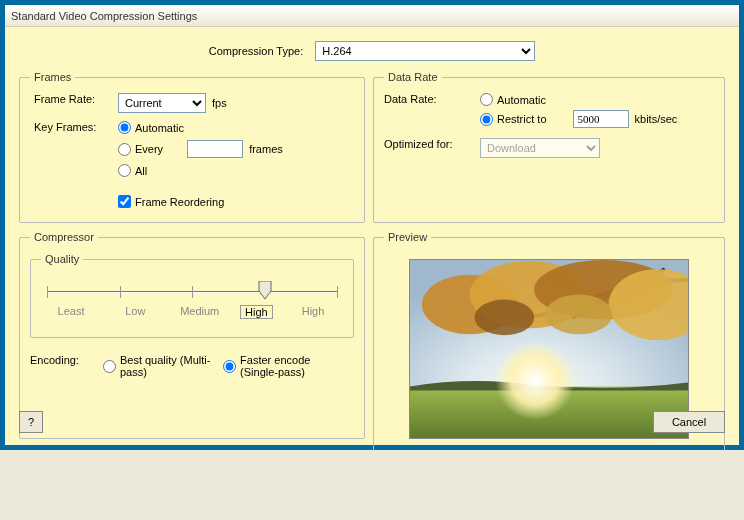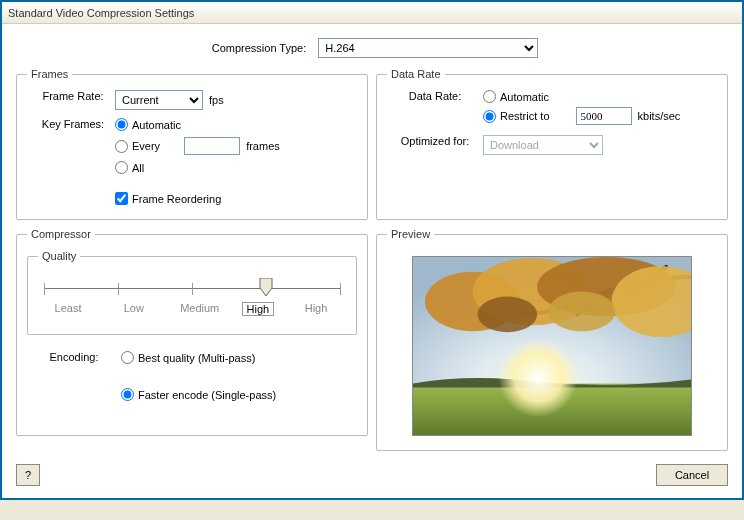--- a/index.html
+++ b/index.html
@@ -1,29 +1,29 @@
 <!DOCTYPE html>
 <html><head>
 <meta charset="utf-8">
 <style>
 * { box-sizing: border-box; font-family: Tahoma, "Segoe UI", sans-serif; font-size: 11px; }
 body { margin: 0; background: #ece9d8; }
-.window { width: 744px; height: 500px; background: #ffffff; border: 2px solid #0369a1; position: relative; }
+.window { width: 744px; height: 450px; background: #fef9c3; border: 5px solid #0369a1; position: relative; }
 .titlebar { height: 22px; line-height: 22px; padding: 0 6px; background: linear-gradient(#fff,#ece9d8); border-bottom: 1px solid #d0cdbc; color: #333; }
 .content { padding: 8px 14px; }
 .toprow { display: flex; justify-content: center; align-items: center; gap: 6px; margin: 6px 0 10px; }
 select { border: 1px solid #7f9db9; background: #fff; height: 20px; font-size: 11px; padding: 1px 2px; }
 input[type=text] { border: 1px solid #7f9db9; background: #fff; height: 18px; font-size: 11px; padding: 1px 4px; }
 fieldset { border: 1px solid #bbb; border-radius: 2px; padding: 10px 10px 14px; margin: 0; }
 legend { color: #333; padding: 0 4px; }
 .row2 { display: flex; gap: 8px; }
 .col-left { flex: 1; }
 .col-right { width: 352px; }
 .fr { display: flex; align-items: center; }
-.lbl { text-align: center; padding-right: 6px; margin-left: 6px; }
+.lbl { text-align: left; padding-right: 6px; }
 .radio { display: inline-flex; align-items: center; margin-right: 6px; }
 .radio input, .check input { margin: 0 4px 0 0; }
 .check { display: inline-flex; align-items: center; }
 .motion-group { display: grid; grid-template-columns: 84px 1fr; row-gap: 8px; align-items: start; padding-left: 4px; }
 .kf-options { display: flex; flex-direction: column; gap: 6px; }
 .kf-options .radio { margin: 0; }
 .dr-grid { display: grid; grid-template-columns: 96px 1fr; row-gap: 10px; align-items: start; }
 .dr-choices { display: flex; flex-direction: column; gap: 4px; }
 .slider-wrap { padding: 8px 6px 4px; }
 .track { position: relative; height: 18px; }
@@ -147,21 +147,21 @@
                 <span>Least</span>
                 <span>Low</span>
                 <span>Medium</span>
                 <span class="sel">High</span>
                 <span>High</span>
               </div>
             </div>
           </fieldset>
           <div class="enc-row">
             <span class="lbl">Encoding:</span>
-            <div style="display:flex;flex-direction:column;gap:24px">
+            <div style="display:flex;flex-direction:row;gap:6px">
               <label class="radio">
                   <input type="radio" name="enc" style="">
                   <span>Best quality (Multi-pass)</span>
                 </label>
               <label class="radio">
                   <input type="radio" name="enc" checked="" style="">
                   <span>Faster encode (Single-pass)</span>
                 </label>
             </div>
           </div>

